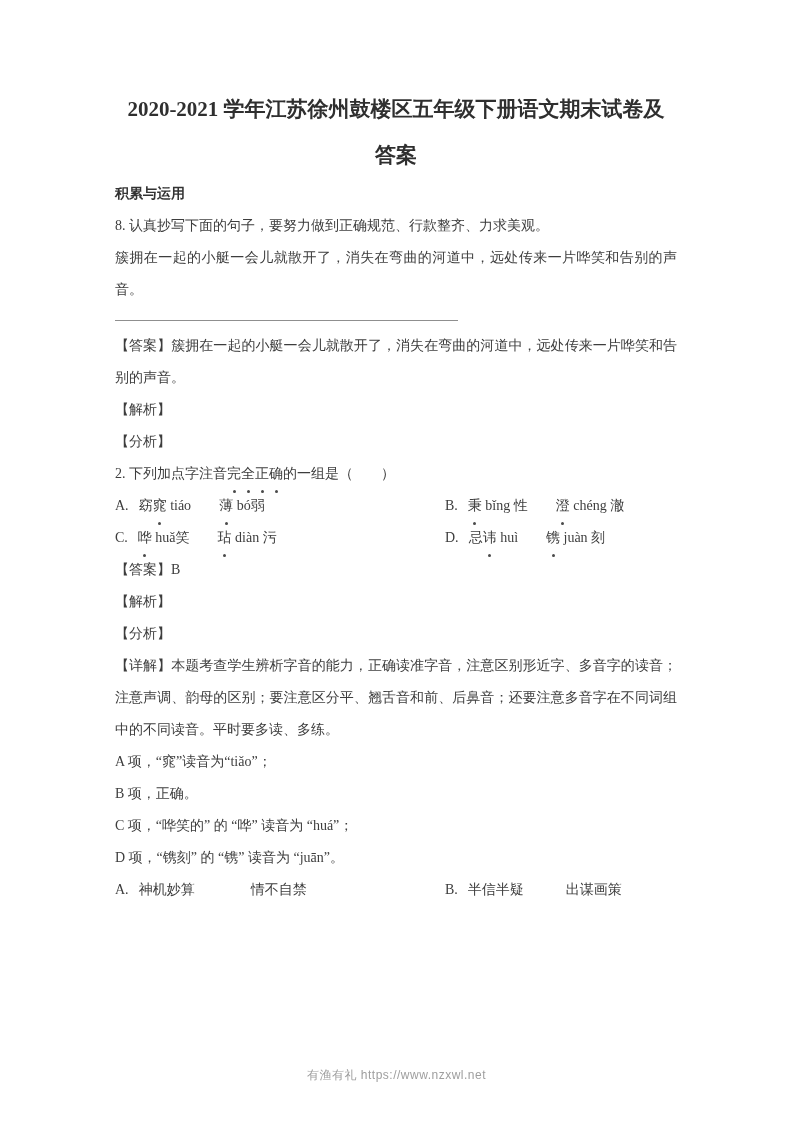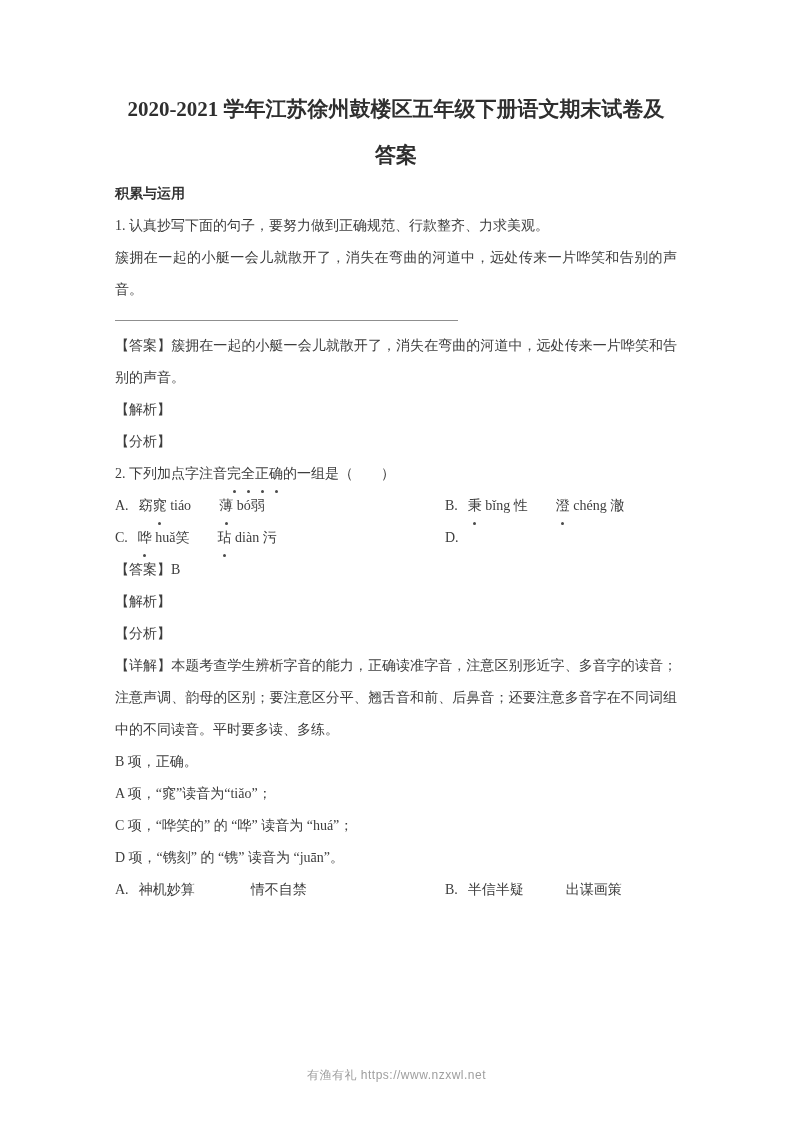--- a/index.html
+++ b/index.html
@@ -74,21 +74,21 @@
 <div class="page">
   <div class="content">
 
     <div class="doc-title">
       <div>2020-2021 学年江苏徐州鼓楼区五年级下册语文期末试卷及</div>
       <div>答案</div>
     </div>
 
     <p class="sec-heading">积累与运用</p>
 
-    <p>1. 认真抄写下面的句子，要努力做到正确规范、行款整齐、力求美观。</p>
+    <p>8. 认真抄写下面的句子，要努力做到正确规范、行款整齐、力求美观。</p>
     <p>簇拥在一起的小艇一会儿就散开了，消失在弯曲的河道中，远处传来一片哗笑和告别的声音。</p>
 
     <div class="answer-line"></div>
 
     <p>【答案】簇拥在一起的小艇一会儿就散开了，消失在弯曲的河道中，远处传来一片哗笑和告别的声音。</p>
     <p>【解析】</p>
     <p>【分析】</p>
 
     <p>2. 下列加点字注音<span class="dot">完</span><span class="dot">全</span><span class="dot">正</span><span class="dot">确</span>的一组是（　　）</p>
 
@@ -102,30 +102,31 @@
         <span><span class="dot">秉</span> bǐng 性　　<span class="dot">澄</span> chéng 澈</span>
       </div>
     </div>
     <div class="opt-row">
       <div class="opt opt-first">
         <span class="opt-label">C.</span>
         <span><span class="dot">哗</span> huǎ笑　　<span class="dot">玷</span> diàn 污</span>
       </div>
       <div class="opt">
         <span class="opt-label">D.</span>
+        <span>忌<span class="dot">讳</span> huì　　<span class="dot">镌</span> juàn 刻</span>
       </div>
     </div>
 
     <p>【答案】B</p>
     <p>【解析】</p>
     <p>【分析】</p>
     <p>【详解】本题考查学生辨析字音的能力，正确读准字音，注意区别形近字、多音字的读音；注意声调、韵母的区别；要注意区分平、翘舌音和前、后鼻音；还要注意多音字在不同词组中的不同读音。平时要多读、多练。</p>
 
+    <p>A 项，“窕”读音为“tiǎo”；</p>
     <p>B 项，正确。</p>
-    <p>A 项，“窕”读音为“tiǎo”；</p>
     <p>C 项，“哗笑的” 的 “哗” 读音为 “huá”；</p>
     <p>D 项，“镌刻” 的 “镌” 读音为 “juān”。</p>
 
 
     <div class="opt-row">
       <div class="opt opt-first">
         <span class="opt-label">A.</span>
         <span>神机妙算　　　　情不自禁</span>
       </div>
       <div class="opt">

